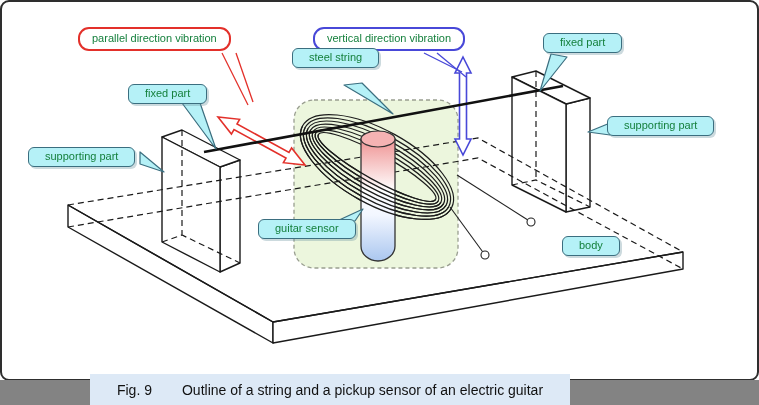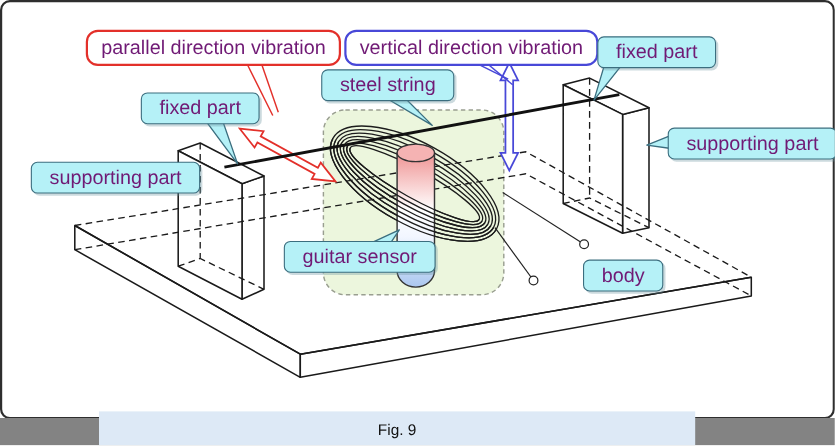--- a/index.html
+++ b/index.html
@@ -1,24 +1,24 @@
 <!DOCTYPE html>
 <html><head>
 <meta charset="utf-8">
 <style>
   html,body{margin:0;padding:0;background:#fff;}
   #stage{position:relative;width:759px;height:405px;font-family:"Liberation Sans",sans-serif;overflow:hidden;background:#fff;}
   #panel{position:absolute;left:0;top:0;width:759px;height:381px;background:#fff;border:2px solid #2e2e2e;border-radius:9px;box-sizing:border-box;}
   #graybar{position:absolute;left:0;top:380px;width:759px;height:25px;background:#838383;}
   #diagram{position:absolute;left:0;top:0;}
-  .lbl{position:absolute;font-size:18px;color:#701a75;white-space:nowrap;line-height:1.25;}
+  .lbl{position:absolute;font-size:11px;color:#15803d;white-space:nowrap;line-height:1.25;}
   .lbl-cyan{background:#b5f1f7;border:1px solid #3b6e7f;border-radius:6px;padding:2px 16px;box-shadow:2px 2px 0 rgba(110,150,160,.35);}
   .lbl-red{background:#fff;border:2px solid #e3302a;border-radius:11px;padding:3px 12px;}
   .lbl-blue{background:#fff;border:2px solid #4848d8;border-radius:11px;padding:3px 12px;}
-  #caption{position:absolute;left:90px;top:374px;width:542px;height:31px;background:#dde9f6;
+  #caption{position:absolute;left:90px;top:374px;width:480px;height:31px;background:#dde9f6;
            display:flex;align-items:center;justify-content:center;gap:30px;font-size:14px;color:#111;}
 </style>
 </head>
 <body>
 
 <div id="stage">
 
   <div id="panel"></div>
   <div id="graybar"></div>
 
@@ -113,24 +113,25 @@
       <polygon points="551,54 567,57 540,91"></polygon>
       <polygon points="140,152 140,164 164,172"></polygon>
       <polygon points="610,123 610,135 588,132"></polygon>
       <polygon points="337,221 355,221 363,209"></polygon>
     </g>
   </svg>
 
   <div class="lbl lbl-red" style="left:78px;top:27px;">parallel direction vibration</div>
   <div class="lbl lbl-blue" style="left:313px;top:27px;text-align:center;">vertical direction vibration</div>
   <div class="lbl lbl-cyan" style="left:128px;top:84px;">fixed part</div>
-  <div class="lbl lbl-cyan" style="left:292px;top:63px;">steel string</div>
+  <div class="lbl lbl-cyan" style="left:292px;top:48px;">steel string</div>
   <div class="lbl lbl-cyan" style="left:543px;top:33px;">fixed part</div>
   <div class="lbl lbl-cyan" style="left:28px;top:147px;">supporting part</div>
   <div class="lbl lbl-cyan" style="left:607px;top:116px;">supporting part</div>
   <div class="lbl lbl-cyan" style="left:258px;top:219px;">guitar sensor</div>
-  <div class="lbl lbl-cyan" style="left:530px;top:236px;">body</div>
+  <div class="lbl lbl-cyan" style="left:562px;top:236px;">body</div>
 
   <div id="caption">
     <span>Fig. 9</span>
+    <span>Outline of a string and a pickup sensor of an electric guitar</span>
   </div>
 
 </div>
 
 </body></html>

